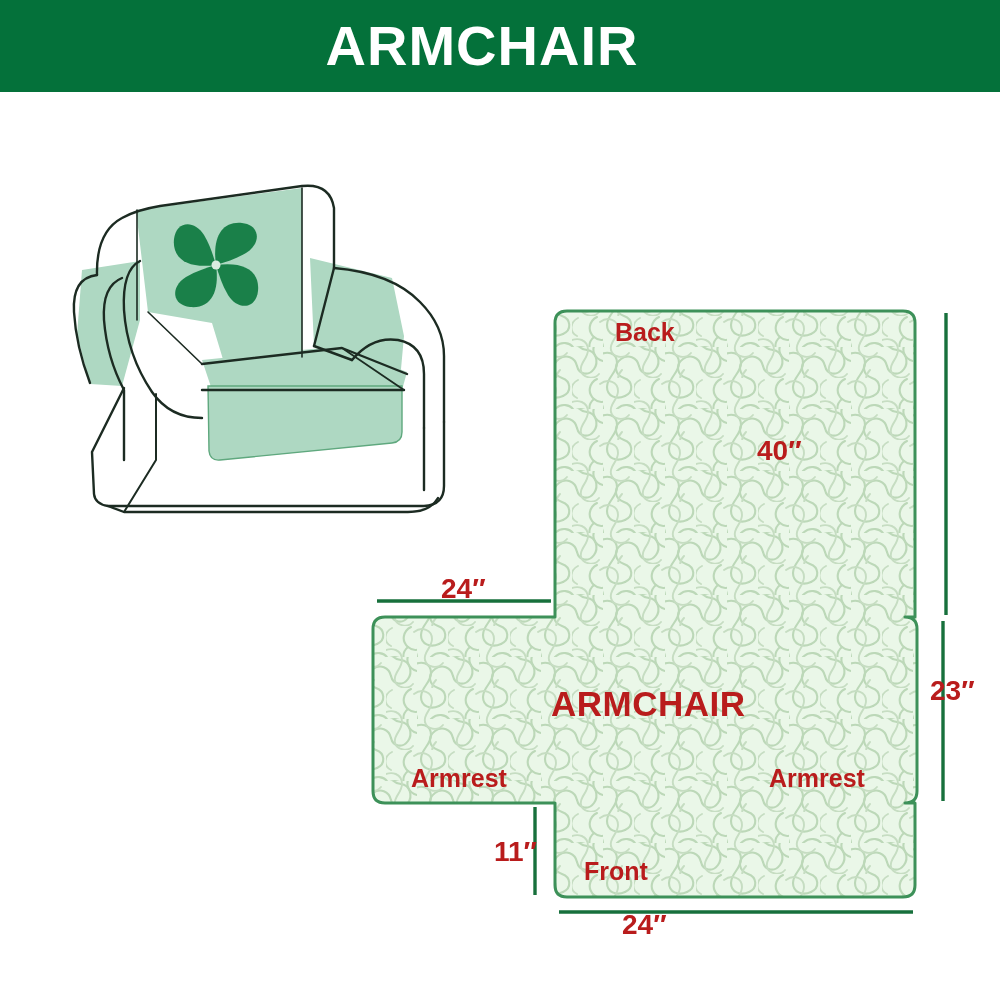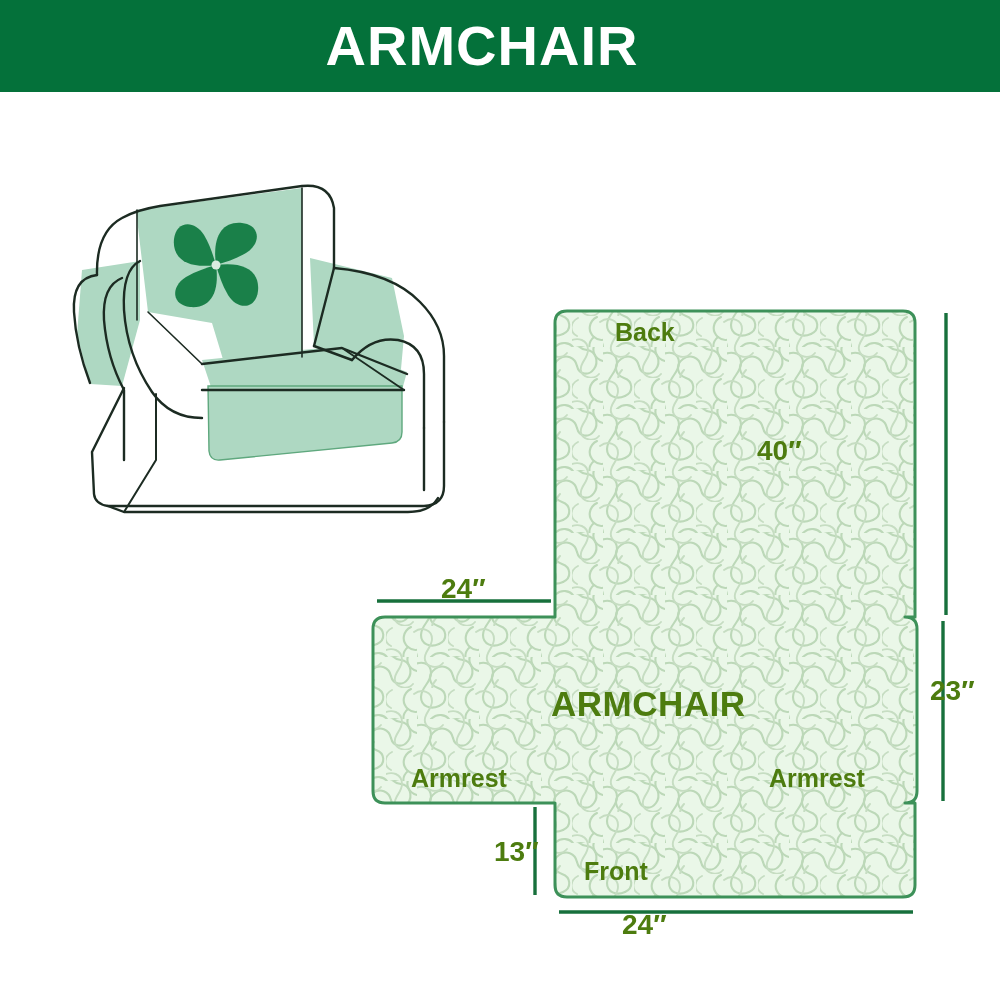--- a/index.html
+++ b/index.html
@@ -55,21 +55,21 @@
   #cover-diagram {
     position: absolute;
     left: 355px;
     top: 285px;
     width: 645px;
     height: 670px;
   }
 
   .dim-label, .part-label, .center-label {
     position: absolute;
-    color: #4d7c0f;
+    color: #b91c1c;
     font-family: "Liberation Sans", sans-serif;
     font-weight: 700;
     white-space: nowrap;
     line-height: 1;
   }
   .dim-label  { font-size: 28px; text-align: right; }
   .part-label { font-size: 25px; }
   .center-label { font-size: 35px; letter-spacing: .5px; }
 
   
@@ -272,15 +272,15 @@
   <div class="part-label" id="label-back">Back</div>
   <div class="part-label" id="label-front">Front</div>
   <div class="part-label" id="label-armrest-l">Armrest</div>
   <div class="part-label" id="label-armrest-r">Armrest</div>
   <div class="center-label" id="label-center">ARMCHAIR</div>
 
   <div class="dim-label" id="dim-40">40″</div>
   <div class="dim-label" id="dim-23">23″</div>
   <div class="dim-label" id="dim-24t">24″</div>
   <div class="dim-label" id="dim-24b">24″</div>
-  <div class="dim-label" id="dim-13">13″</div>
+  <div class="dim-label" id="dim-13">11″</div>
 
 </div>
 
 </body></html>

